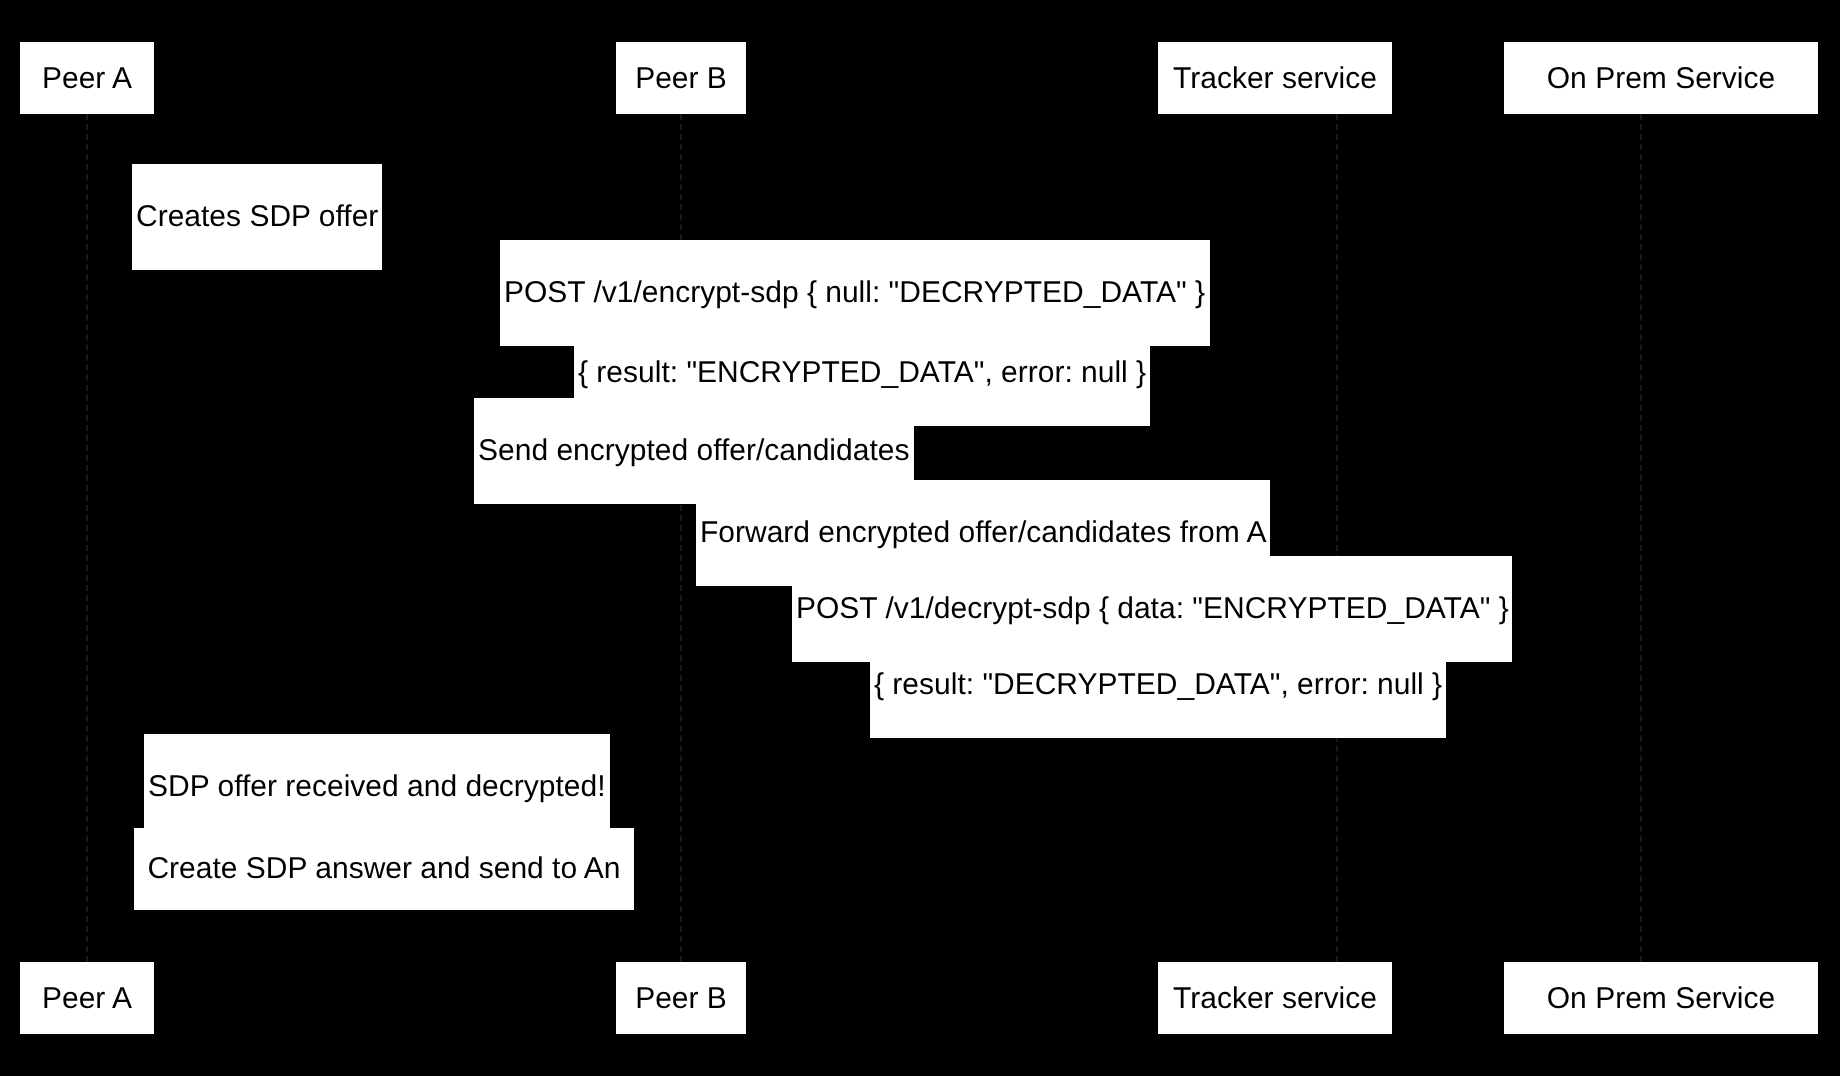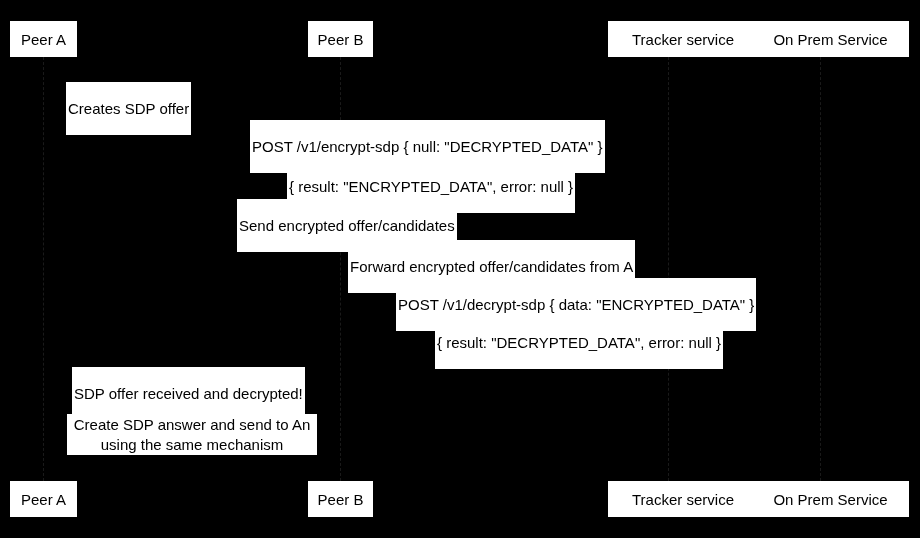--- a/index.html
+++ b/index.html
@@ -25,21 +25,21 @@
     align-items: center;
     justify-content: center;
     font-size: 15px;
     box-sizing: border-box;
     text-align: center;
   }
   .row-top .actor    { top: 21px; }
   .row-bottom .actor { top: 481px; }
   .actor.peer-a  { left: 10px;  width: 67px;  }
   .actor.peer-b  { left: 308px; width: 65px;  }
-  .actor.tracker { left: 608px; width: 150px; }
+  .actor.tracker { left: 579px; width: 117px; }
   .actor.onprem  { left: 752px; width: 157px; }
 
   
   .lifeline {
     position: absolute;
     top: 57px;
     height: 424px;
     width: 0;
     border-left: 1px dashed #1a1a1a;
   }
@@ -105,21 +105,20 @@
   <div class="msg m2">POST /v1/encrypt-sdp { null: "DECRYPTED_DATA" }</div>
   <div class="msg m3">{ result: "ENCRYPTED_DATA", error: null }</div>
   <div class="msg m4">Send encrypted offer/candidates</div>
   <div class="msg m5">Forward encrypted offer/candidates from A</div>
   <div class="msg m6">POST /v1/decrypt-sdp { data: "ENCRYPTED_DATA" }</div>
   <div class="msg m7">{ result: "DECRYPTED_DATA", error: null }</div>
   <div class="msg m8">SDP offer received and decrypted!</div>
 
   <div class="note">
     <div>Create SDP answer and send to An</div>
-    <div>using the same mechanism</div>
   </div>
 
   <div class="row-bottom">
     <div class="actor peer-a">Peer A</div>
     <div class="actor peer-b">Peer B</div>
     <div class="actor tracker">Tracker service</div>
     <div class="actor onprem">On Prem Service</div>
   </div>
 
 </div>

